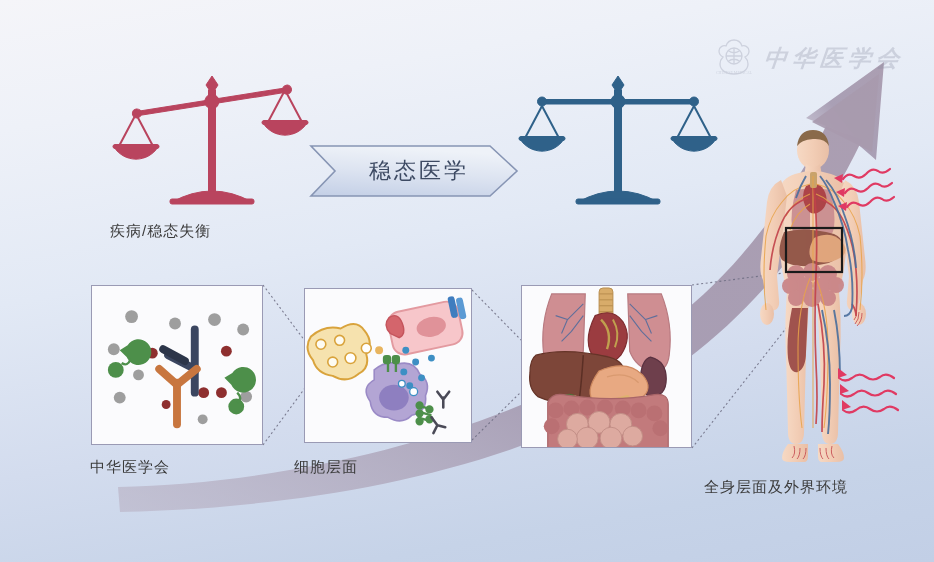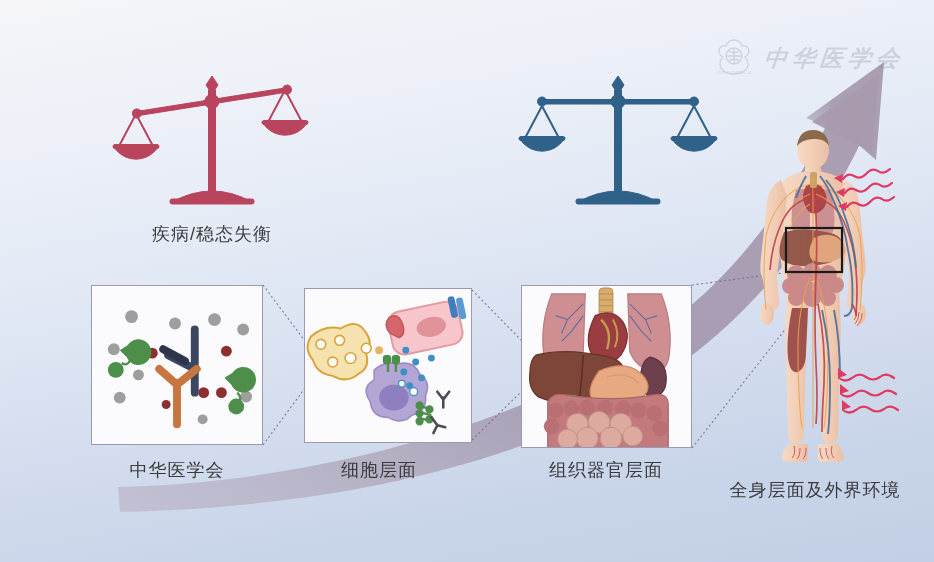--- a/index.html
+++ b/index.html
@@ -7,24 +7,24 @@
   body{font-family:"Liberation Sans","DejaVu Sans",sans-serif;}
   #figure{
     position:relative;
     width:934px;height:562px;
     overflow:hidden;
     background:linear-gradient(170deg,#f5f5f9 0%,#eef1f8 18%,#e2e9f5 42%,#d3dcee 66%,#c6d3e8 86%,#c2cfe6 100%);
   }
   .abs{position:absolute;}
   .lbl{
     color:#3b3b3b;
-    font-size:18px;
+    font-size:15px;
     letter-spacing:1px;
     white-space:nowrap;
-    text-align:center;
+    text-align:left;
     font-family:Liberation Sans, sans-serif;
   }
   
   .panel{
     background:#fbfbfd;
     border:1.3px solid #9a9ab4;
     box-sizing:border-box;
     overflow:hidden;
   }
   
@@ -126,20 +126,33 @@
         <rect x="1" y="68.5" width="46" height="4" rx="2"></rect>
       </g>
       <g>
         <path d="M176 38 L158 72 M176 38 L194 72" stroke-width="2" fill="none"></path>
         <path d="M154 71 A26 26 0 0 0 198 71 Z"></path>
         <rect x="153" y="68.5" width="46" height="4" rx="2"></rect>
       </g>
     </g>
   </svg>
 
+  <div class="abs" style="left:308px;top:142px;width:212px;height:58px;">
+    <svg width="212" height="58" viewBox="0 0 212 58" style="position:absolute;left:0;top:0;">
+      <defs>
+        <linearGradient id="banGrad" x1="0" y1="1" x2="0.25" y2="0">
+          <stop offset="0%" stop-color="#c3cfe6"></stop>
+          <stop offset="55%" stop-color="#dde4f1"></stop>
+          <stop offset="100%" stop-color="#eef2f8"></stop>
+        </linearGradient>
+      </defs>
+      <path d="M3 4 L182 4 L209 29 L182 54 L3 54 L27 29 Z" fill="url(#banGrad)" stroke="#8795b4" stroke-width="1.6"></path>
+    </svg>
+    <div class="banner-txt">稳态医学</div>
+  </div>
 
   <svg class="abs" style="left:0;top:0;" width="934" height="562" viewBox="0 0 934 562">
     <g stroke="#6b6b80" stroke-width="1.1" stroke-dasharray="2,2.6" fill="none" opacity=".85">
 
       <path d="M263,285 L305,341"></path>
       <path d="M263,445 L305,388"></path>
 
       <path d="M472,290 L521,340"></path>
       <path d="M472,440 L521,392"></path>
 
@@ -326,21 +339,20 @@
         <circle cx="56" cy="140" r="11"></circle>
           <circle cx="78" cy="138" r="11"></circle>
         <circle cx="100" cy="140" r="11"></circle>
           <circle cx="66" cy="154" r="11"></circle>
         <circle cx="90" cy="154" r="11"></circle>
           <circle cx="112" cy="152" r="10"></circle>
         <circle cx="46" cy="155" r="10"></circle>
       </g>
     </svg>
   </div>
-  <div class="abs lbl" style="left:518px;top:458px;width:176px;">组织器官层面</div>
 
   <svg class="abs" style="left:748px;top:128px;" width="130" height="340" viewBox="0 0 130 340">
     <defs>
       <linearGradient id="skinG" x1="0" y1="0" x2="1" y2="0">
         <stop offset="0%" stop-color="#f6d9c4"></stop>
         <stop offset="50%" stop-color="#f2cdb5"></stop>
         <stop offset="100%" stop-color="#e9bfa6"></stop>
       </linearGradient>
     </defs>
 

